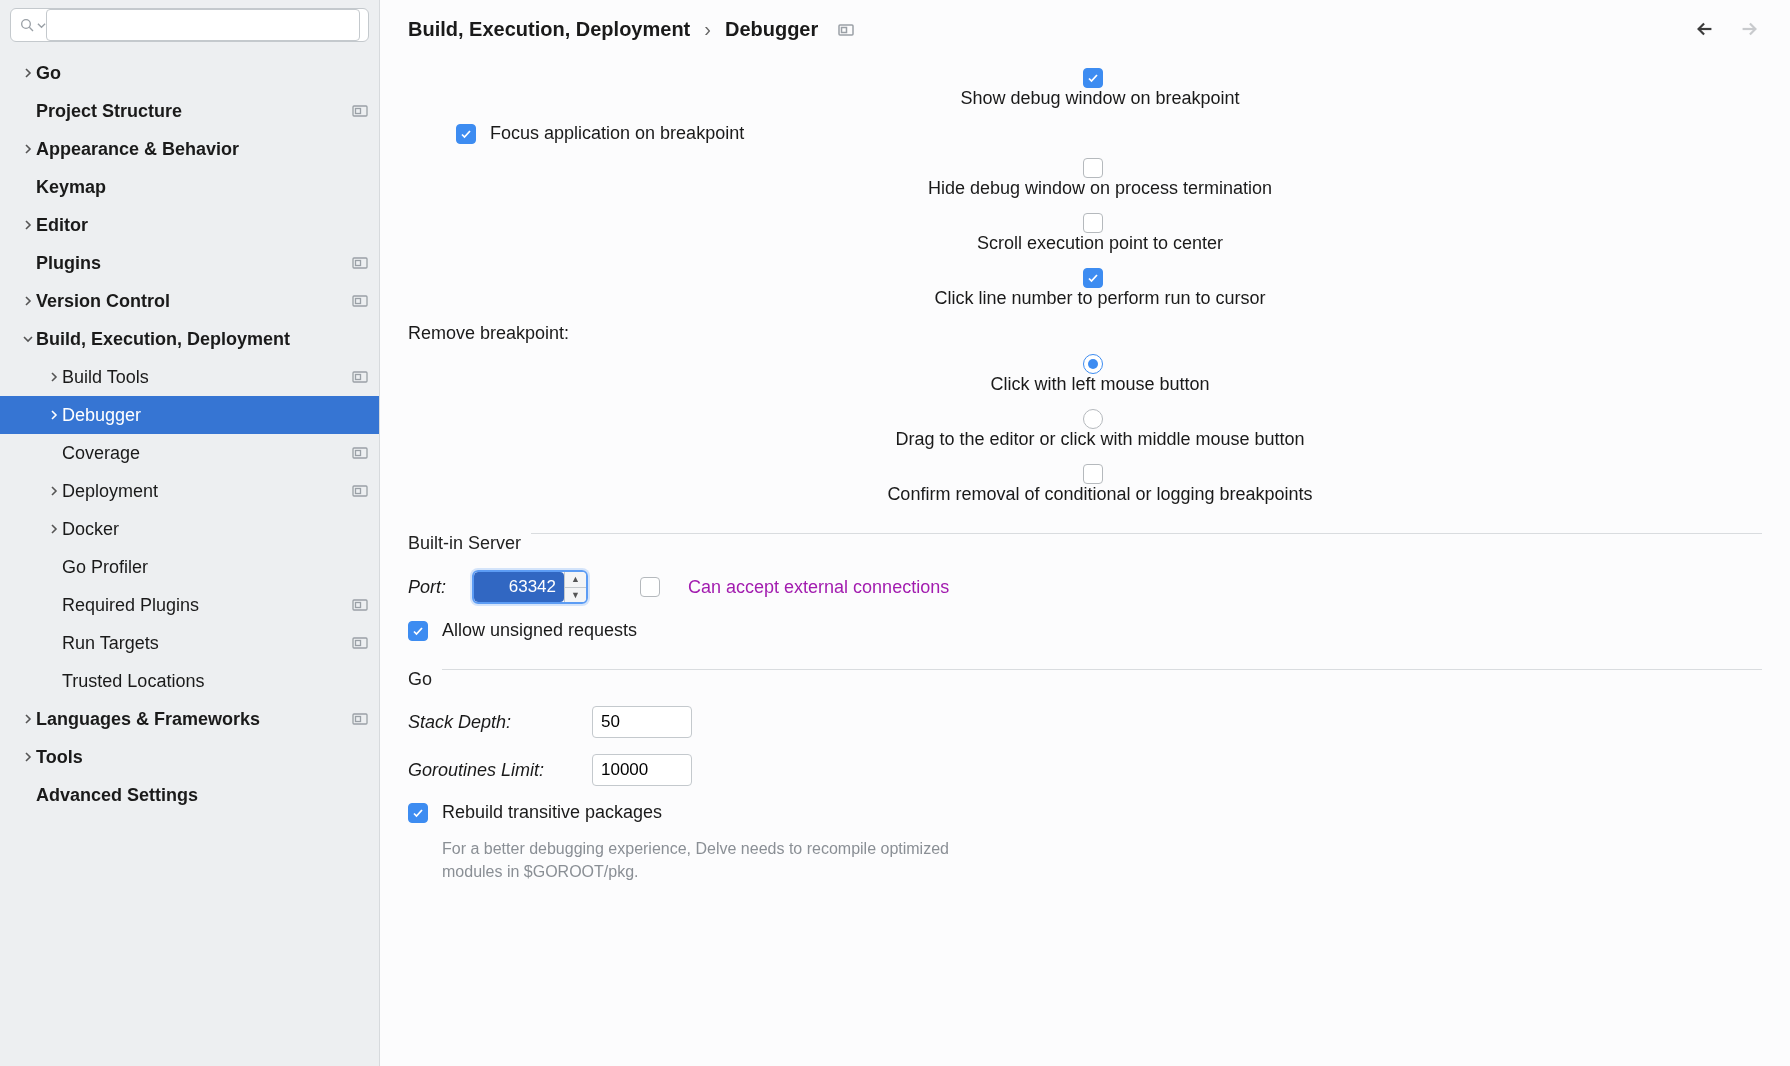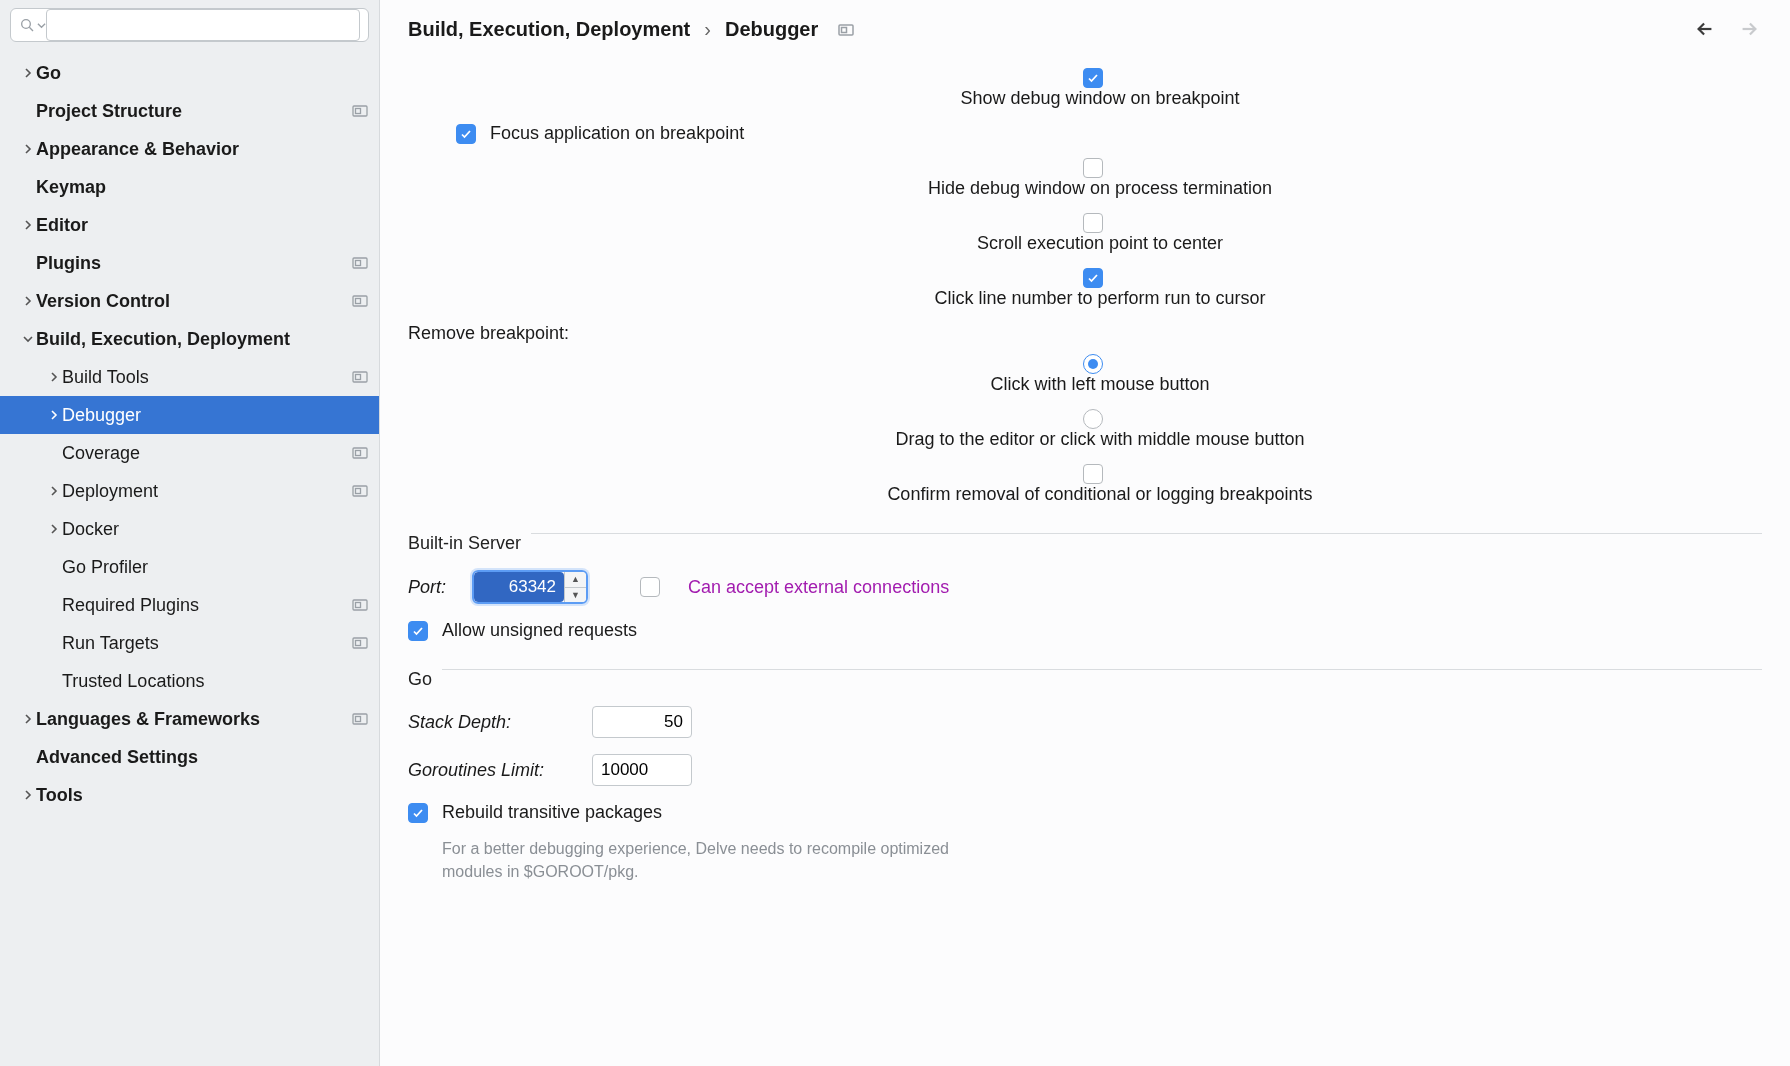--- a/index.html
+++ b/index.html
@@ -450,31 +450,31 @@
           </span>
           <span class="label">Languages &amp; Frameworks</span>
           <span class="marker">
             <svg width="16" height="12" viewBox="0 0 16 12" fill="none" stroke="#9aa0a6" stroke-width="1.3">
               <rect x="1" y="1" width="14" height="10" rx="1"></rect>
               <rect x="3.5" y="3.5" width="5" height="5"></rect>
             </svg>
           </span>
         </div>
         <div class="tree-item depth-0 top">
+          <span class="chevron">
+            <svg width="10" height="10" viewBox="0 0 10 10">
+              <path d="M3 1 L7 5 L3 9" fill="none" stroke="currentColor" stroke-width="1.6"></path>
+            </svg>
+          </span>
+          <span class="label">Tools</span>
+          <span class="marker"></span>
+        </div>
+        <div class="tree-item depth-0 top">
           <span class="chevron"></span>
           <span class="label">Advanced Settings</span>
-          <span class="marker"></span>
-        </div>
-        <div class="tree-item depth-0 top">
-          <span class="chevron">
-            <svg width="10" height="10" viewBox="0 0 10 10">
-              <path d="M3 1 L7 5 L3 9" fill="none" stroke="currentColor" stroke-width="1.6"></path>
-            </svg>
-          </span>
-          <span class="label">Tools</span>
           <span class="marker"></span>
         </div>
       </div>
   </aside>
 
   <main class="main">
     <div class="header-row">
       <div class="breadcrumb">
         <span>Build, Execution, Deployment</span>
         <span class="sep">›</span>
@@ -576,21 +576,21 @@
           </span>
         <span>Allow unsigned requests</span>
       </div>
 
       <div class="section-head">
         <span class="title">Go</span>
         <span class="rule"></span>
       </div>
       <div class="field-row">
         <span class="field-label wide">Stack Depth:</span>
-        <input type="text" style="width: 100px; text-align: right;" value="50">
+        <input type="text" style="width: 100px;" value="50">
       </div>
       <div class="field-row">
         <span class="field-label wide">Goroutines Limit:</span>
         <input type="text" style="width: 100px;" value="10000">
       </div>
       <div class="row">
         <span class="cb checked">
             <svg width="12" height="12" viewBox="0 0 24 24" fill="none" stroke="#fff" stroke-width="3.5">
               <polyline points="4,13 9,18 20,6"></polyline>
             </svg>

